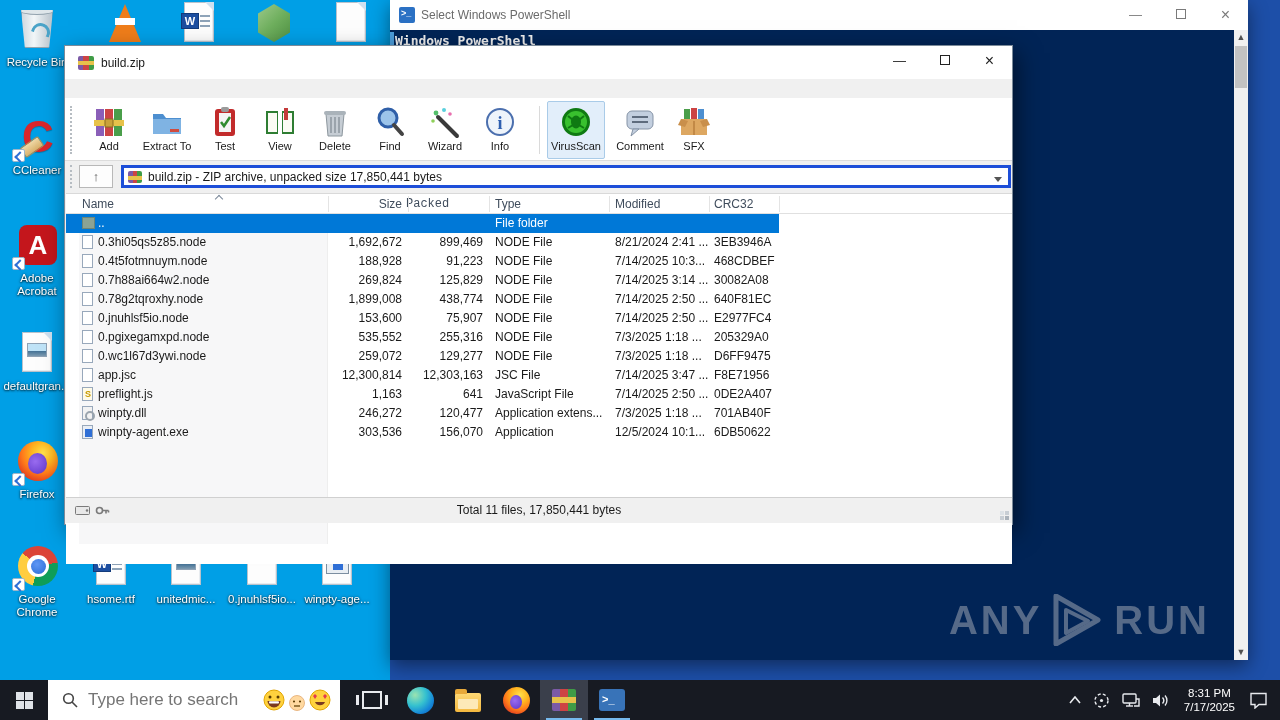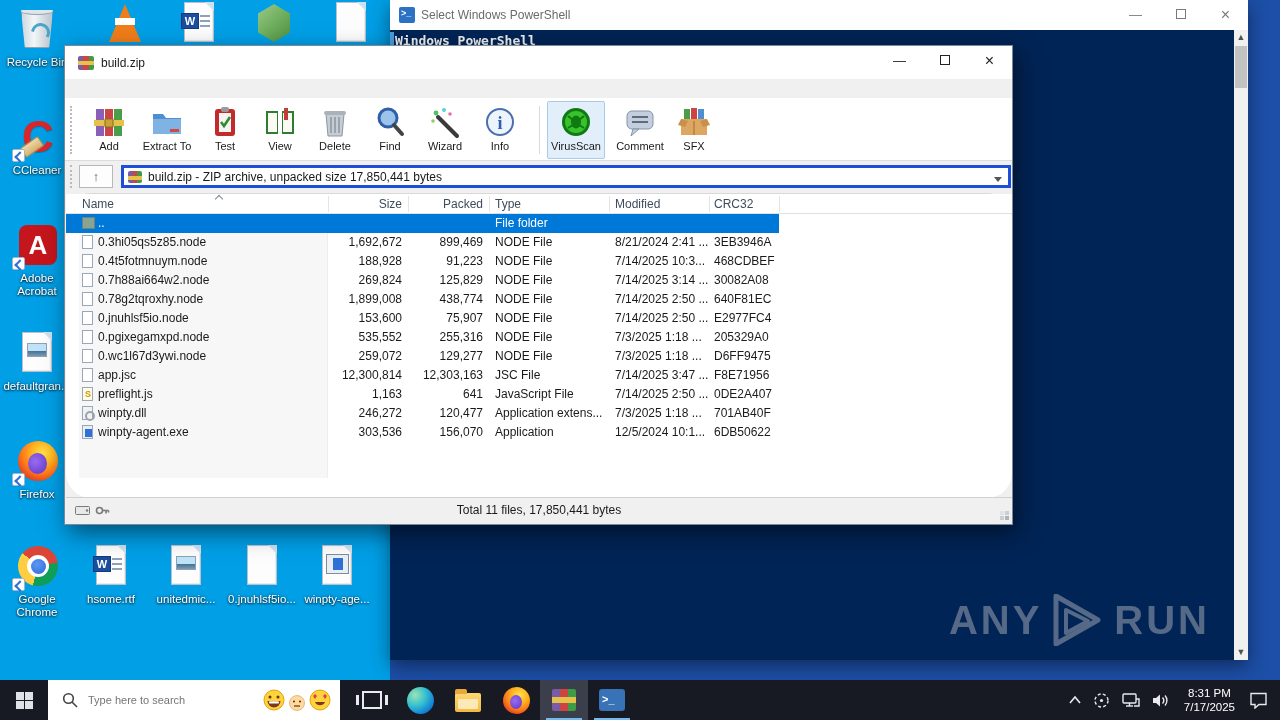--- a/index.html
+++ b/index.html
@@ -101,21 +101,21 @@
   .tsep { position:absolute; top:8px; width:1px; height:48px; background:#dadada; }
   #wr-addressrow { position:absolute; left:0; top:115px; right:0; height:32px; background:#f0f0f0; }
   #wr-upbtn { position:absolute; left:14px; top:4px; width:34px; height:23px; background:#fdfdfd; border:1px solid #b8b8b8;
     color:#555; text-align:center; line-height:21px; font-size:13px; }
   #wr-address { position:absolute; left:56px; top:4px; width:890px; height:23px; background:#fff; border:3px solid #1d4ed8;
     display:flex; align-items:center; }
   #wr-address .rarico { width:14px; height:12px; margin:0 6px 0 4px; }
   #wr-address .atext { font-size:12px; color:#1a1a1a; }
   #wr-address .chev { position:absolute; right:6px; top:9px; width:0; height:0;
     border-left:4px solid transparent; border-right:4px solid transparent; border-top:5px solid #555; }
-  #wr-list-area { position:absolute; left:1px; top:147px; width:946px; height:305px; background:#fff; border-top:1px solid #d9d9d9;border-radius:25px; }
+  #wr-list-area { position:absolute; left:1px; top:147px; width:946px; height:371px; background:#fff; border-top:1px solid #d9d9d9; }
   #wr-header { position:absolute; left:0; top:0; width:100%; height:20px; background:#fff; border-bottom:1px solid #e0e0e0; }
   .hcell { position:absolute; top:3px; font-size:12px; color:#3f4c5c; }
   .hsep { position:absolute; top:2px; width:1px; height:16px; background:#e4e4e4; }
   #sort-arrow { position:absolute; left:150px; top:-1px; width:7px; height:7px; }
   #sort-arrow::after { content:""; position:absolute; left:0; top:3px; width:5px; height:5px;
     border-left:1px solid #7a8899; border-top:1px solid #7a8899; transform:rotate(45deg); }
   #name-col-tint { position:absolute; left:13px; top:20px; width:249px; bottom:20px; background:#f7f7f8; border-right:1px solid #eee; }
   #wr-rows { position:absolute; left:0; top:20px; width:100%; }
   .lrow { position:relative; height:19px; font-size:12px; color:#1a1a1a; }
   .lrow.sel { background:#0078d7; color:#fff; width:713px; }
@@ -139,21 +139,21 @@
   #wr-status-text { position:absolute; left:0; right:0; top:5px; text-align:center; font-size:12px; color:#1a1a1a; }
   #wr-grip { position:absolute; right:3px; bottom:3px; width:4px; height:4px; background:#aab2ba;
     box-shadow:-5px 0 #c8ced4, 0 -5px #c8ced4, -5px -5px #dde2e6; }
 
   
   #taskbar { position:absolute; left:0; top:680px; width:1280px; height:40px; background:#171a22; display:flex; align-items:center; }
   #start-btn { width:48px; height:40px; display:flex; align-items:center; justify-content:center; }
   #start-btn .winlogo { width:17px; height:17px; display:grid; grid-template-columns:8px 8px; grid-template-rows:8px 8px; gap:1px; }
   #start-btn .winlogo i { background:#dfe3e8; }
   #search-box { width:292px; height:40px; background:#fff; display:flex; align-items:center; position:relative; }
-  #search-box input { border:none; outline:none; font-size:11px; color:#5f5f5f; width:160px; font-family:"Liberation Sans",sans-serif; background:transparent; }
+  #search-box input { border:none; outline:none; font-size:17px; color:#5f5f5f; width:160px; font-family:"Liberation Sans",sans-serif; background:transparent; }
   #search-box .mag { margin:0 10px 0 14px; }
   .emoji-set { position:absolute; right:8px; top:0; height:40px; display:flex; align-items:center; gap:2px; }
   .tb-item { width:48px; height:40px; display:flex; align-items:center; justify-content:center; position:relative; }
   .tb-item.active-fg { background:#3a3f4b; }
   .tb-item .underline { position:absolute; left:6px; right:6px; bottom:0; height:2px; background:#76b9ed; }
   .tv-ico { width:20px; height:18px; border:2px solid #e8eaee; position:relative; background:transparent; }
   .tv-ico::before, .tv-ico::after { content:""; position:absolute; top:2px; width:3px; height:10px; background:#e8eaee; }
   .tv-ico::before { left:-8px; } .tv-ico::after { right:-8px; }
   .edge-ico { width:27px; height:27px; border-radius:50%;
     background:radial-gradient(circle at 30% 30%, #9be3b0 0%, #35c1cf 40%, #1586d8 70%, #0b57a8 100%); }
@@ -430,21 +430,21 @@
         <span class="chev"></span>
       </div>
     </div>
 
     <div id="wr-list-area">
       <div id="name-col-tint"></div>
       <div id="wr-header">
         <span id="sort-arrow"></span>
         <span class="hcell" style="left:16px;">Name</span>
         <span class="hcell" style="left:280px; width:56px; text-align:right;">Size</span>
-        <span class="hcell" style="left:340px; width:77px; text-align:right;">Packed</span>
+        <span class="hcell" style="left:340px; width:77px; font-family:Liberation Mono, monospace;">Packed</span>
         <span class="hcell" style="left:429px;">Type</span>
         <span class="hcell" style="left:549px;">Modified</span>
         <span class="hcell" style="left:648px;">CRC32</span>
         <span class="hsep" style="left:262px;"></span>
           <span class="hsep" style="left:342px;"></span>
         <span class="hsep" style="left:423px;"></span>
           <span class="hsep" style="left:543px;"></span>
         <span class="hsep" style="left:643px;"></span>
           <span class="hsep" style="left:713px;"></span>
       </div>

